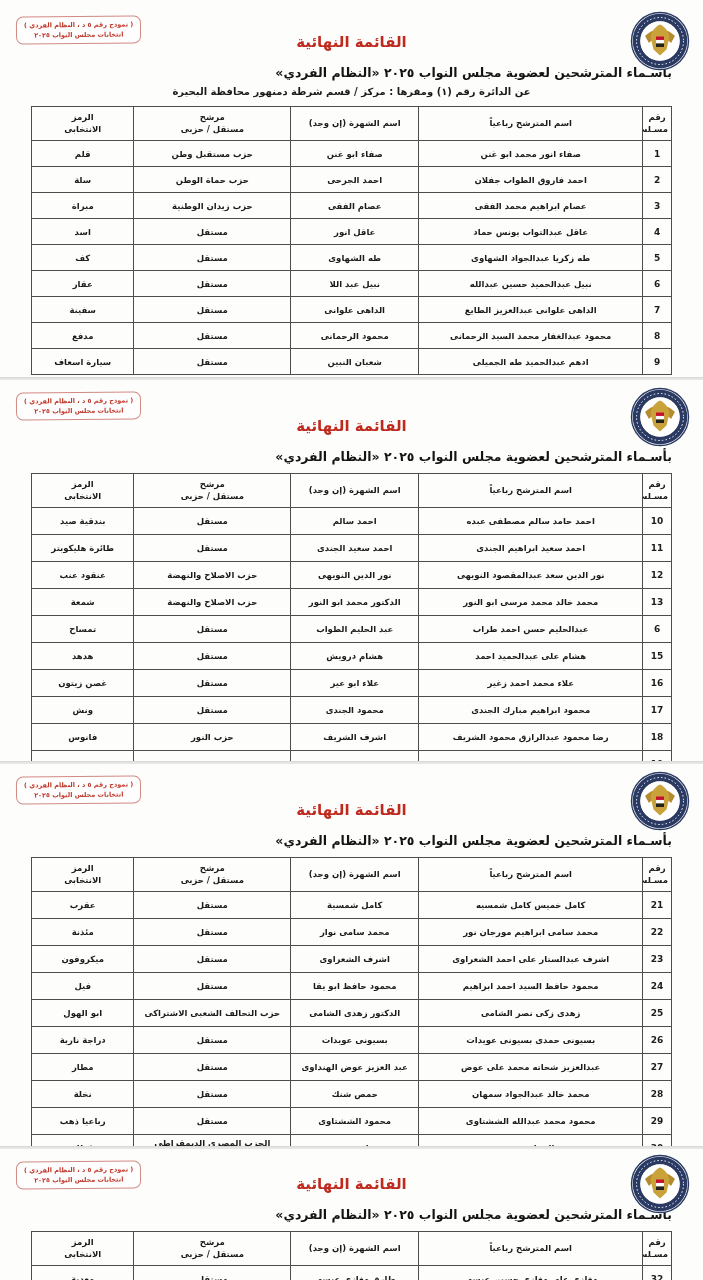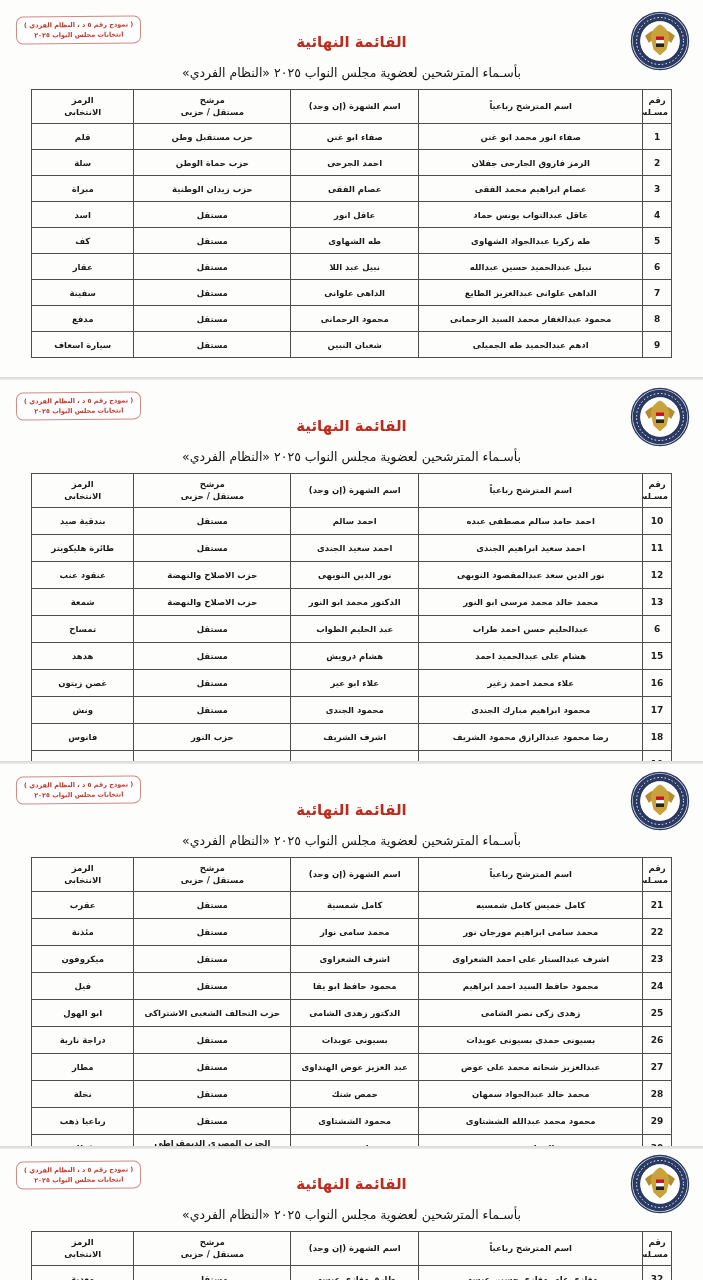--- a/index.html
+++ b/index.html
@@ -26,22 +26,22 @@
   .emblem{position:absolute;top:7px;right:13px;width:60px;height:60px;z-index:2;}
   .page-3 .emblem{top:5px;}
 
   .title{
     margin:4px;padding-top:29px;text-align:center;
     font-size:15px;font-weight:800;color:#bf2a1f;letter-spacing:0.5px;
   }
   .page-1 .title,.page-2 .title{padding-top:33px;}
   .page-3 .title{padding-top:22px;}
   .subtitle{
-    margin:14px 0 0;text-align:center;
-    font-size:12.5px;font-weight:400;color:#141414;
+    margin:14px 0 0;
+    font-size:12.5px;font-weight:700;color:#141414;
   }
   .district{
     margin-top:6px;text-align:center;
     font-size:10px;font-weight:700;color:#1a1a1a;
   }
 
   table{
     width:100%;border-collapse:collapse;table-layout:fixed;
     margin-top:9px;background:#fdfdfc;
   }
@@ -71,20 +71,21 @@
         <circle cx="30" cy="30" r="19.5" fill="#ffffff"></circle>
         <path d="M15 25 Q23 17 30 19.5 Q37 17 45 25 L41 32 Q35 25.5 30 27.5 Q25 25.5 19 32 Z" fill="#b58a2d"></path>
         <path d="M30 13.5 C34.5 15.5 38.5 20 39.5 26 L36.5 38.5 L30 44.5 L23.5 38.5 L20.5 26 C21.5 20 25.5 15.5 30 13.5 Z" fill="#caa23a"></path>
         <rect x="26" y="25.5" width="8" height="3.5" fill="#c8102e"></rect>
         <rect x="26" y="29" width="8" height="3.5" fill="#ffffff" stroke="#aaaaaa" stroke-width="0.2"></rect>
         <rect x="26" y="32.5" width="8" height="3.5" fill="#222222"></rect>
       </svg>
     </div>
     <h1 class="title">القائمة النهائية</h1>
     <h2 class="subtitle">بأسـماء المترشحين لعضوية مجلس النواب ٢٠٢٥ «النظام الفردي»</h2>
+    <div class="district">عن الدائرة رقم (١)   ومقرها : مركز / قسم شرطة دمنهور    محافظة البحيرة</div>
     <table>
       <colgroup>
         <col style="width:4.5%">
         <col style="width:35%">
         <col style="width:20%">
         <col style="width:24.5%">
         <col style="width:16%">
       </colgroup>
       <thead>
         <tr>
@@ -101,21 +102,21 @@
       <tbody>
           <tr>
             <td class="c-serial">1</td>
             <td class="c-name">صفاء انور محمد ابو غنن</td>
             <td class="c-alias">صفاء ابو غنن</td>
             <td class="c-affiliation">حزب مستقبل وطن</td>
             <td class="c-symbol">قلم</td>
           </tr>
           <tr>
             <td class="c-serial">2</td>
-            <td class="c-name">الرمز فاروق الجارحى جفلان</td>
+            <td class="c-name">احمد فاروق الطواب جفلان</td>
             <td class="c-alias">احمد الجرحى</td>
             <td class="c-affiliation">حزب حماة الوطن</td>
             <td class="c-symbol">سلة</td>
           </tr>
           <tr>
             <td class="c-serial">3</td>
             <td class="c-name">عصام ابراهيم محمد الفقى</td>
             <td class="c-alias">عصام الفقى</td>
             <td class="c-affiliation">حزب زيدان الوطنية</td>
             <td class="c-symbol">مبراة</td>

